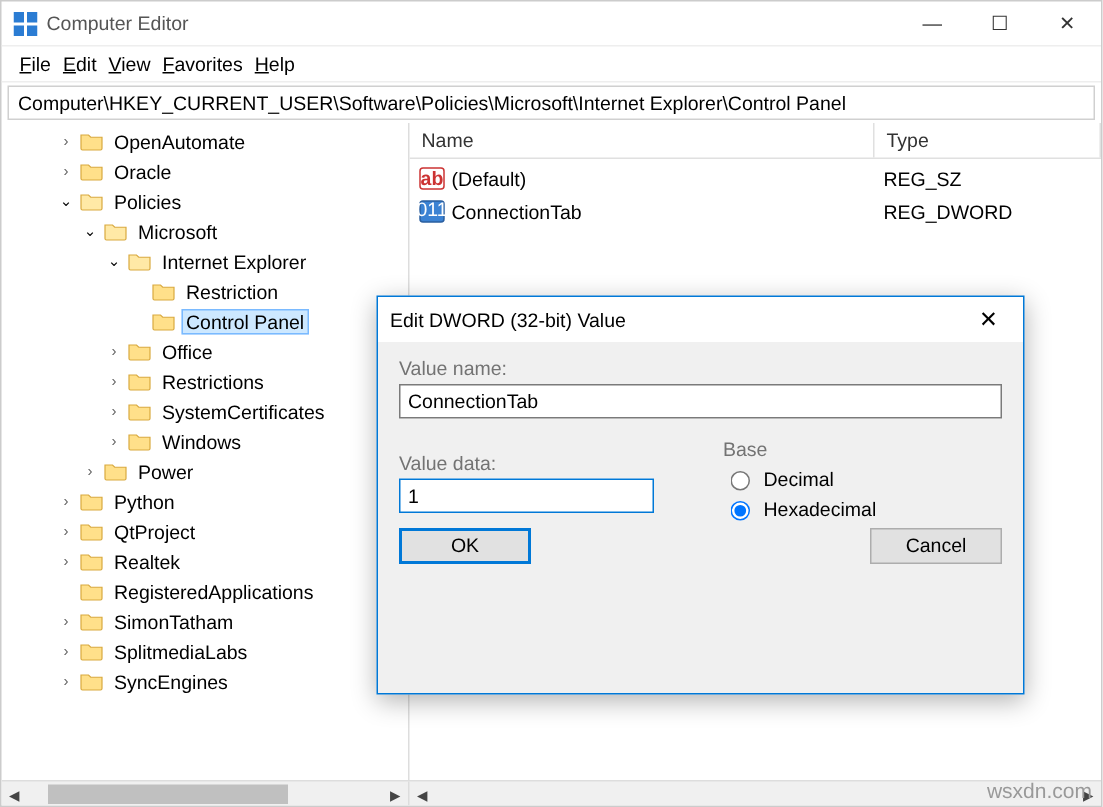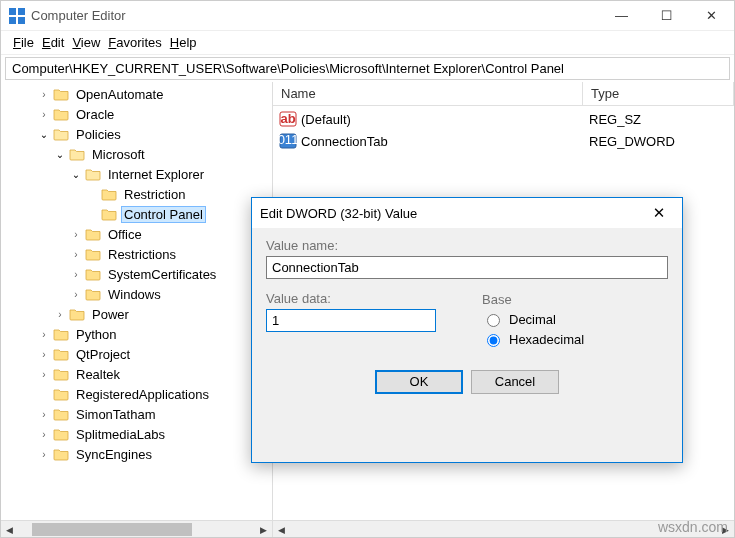--- a/index.html
+++ b/index.html
@@ -38,25 +38,25 @@
     .sb-track { flex: 1; position: relative; }
     .sb-thumb { position: absolute; top: 2px; height: 13px; background: #c0c0c0; }
     .dialog { position: absolute; top: 196px; left: 250px; width: 432px; height: 266px; background: #f0f0f0; border: 1px solid #0078d7; box-shadow: 0 4px 16px rgba(0,0,0,0.3); }
     .dialog-title { display: flex; align-items: center; height: 30px; background: #fff; padding: 0 8px; }
     .dialog-title .t { flex: 1; color: #000; }
     .dialog-title .close { width: 30px; text-align: center; font-size: 15px; cursor:pointer; }
     .dialog-body { padding: 10px 14px; }
     .field-label { display: block; margin-bottom: 3px; color: #737373; }
     .text-input { width: 100%; padding: 3px 5px; border: 1px solid #7a7a7a; background: #fff; margin-bottom: 12px; font-size: 13px; }
     .input-readonly { background: #fff; }
-    .value-row { display: flex; gap: 30px; }
+    .value-row { display: flex; gap: 30px; align-items: center; }
     .value-col { flex: 1; }
     .value-input { width: 170px; padding: 3px 5px; border: 1px solid #0078d7; background: #fff; }
     .radio-row { display: flex; align-items: center; gap: 6px; margin: 4px 0; }
-    .btn-row { display: flex; justify-content: center; gap: 8px; margin-top: 18px; }
+    .btn-row { display: flex; justify-content: space-between; gap: 8px; }
     .btn { width: 88px; height: 24px; border: 1px solid #adadad; background: #e1e1e1; text-align: center; line-height: 22px; cursor: pointer; }
     .btn.primary { border: 2px solid #0078d7; line-height: 20px; }
     fieldset { border: none; padding: 0; margin: 1px; }
     .watermark { position: absolute; bottom: 2px; right: 6px; font-size: 14px; color: #999; }
   </style>
 </head>
 <body>
 
 <div class="titlebar">
   <svg class="app-icon" viewBox="0 0 16 16">

